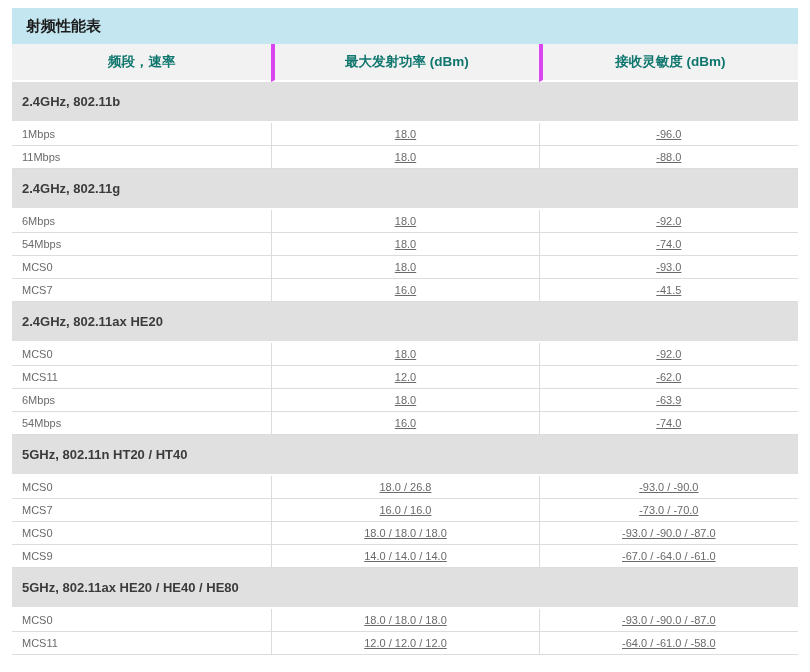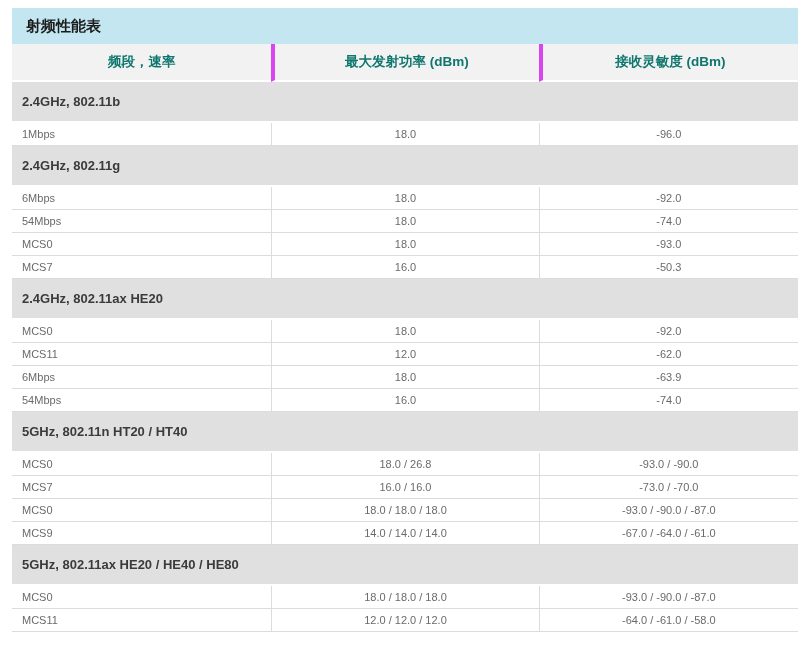--- a/index.html
+++ b/index.html
@@ -73,20 +73,21 @@
     vertical-align: middle;
     border-bottom: 1px solid #dcdcdc;
     padding: 0 10px;
     box-sizing: border-box;
   }
   table.spec tr.data-row td.val {
     text-align: center;
   }
   table.spec tr.data-row td + td {
     border-left: 1px solid #dcdcdc;
+    text-decoration: underline;
   }
 </style>
 </head>
 <body>
 
 <div class="page">
   <div class="spec-table-wrap">
     <div class="title-bar">射频性能表</div>
     <table class="spec">
       <colgroup>
@@ -103,20 +104,25 @@
       </thead>
       <tbody>
           <tr class="section-row">
             <td colspan="3">2.4GHz, 802.11b</td>
           </tr>
           <tr class="data-row">
             <td>1Mbps</td>
             <td class="val">18.0</td>
             <td class="val">-96.0</td>
           </tr>
+          <tr class="data-row">
+            <td>11Mbps</td>
+            <td class="val">18.0</td>
+            <td class="val">-88.0</td>
+          </tr>
           <tr class="section-row">
             <td colspan="3">2.4GHz, 802.11g</td>
           </tr>
           <tr class="data-row">
             <td>6Mbps</td>
             <td class="val">18.0</td>
             <td class="val">-92.0</td>
           </tr>
           <tr class="data-row">
             <td>54Mbps</td>
@@ -124,21 +130,21 @@
             <td class="val">-74.0</td>
           </tr>
           <tr class="data-row">
             <td>MCS0</td>
             <td class="val">18.0</td>
             <td class="val">-93.0</td>
           </tr>
           <tr class="data-row">
             <td>MCS7</td>
             <td class="val">16.0</td>
-            <td class="val">-50.3</td>
+            <td class="val">-41.5</td>
           </tr>
           <tr class="section-row">
             <td colspan="3">2.4GHz, 802.11ax HE20</td>
           </tr>
           <tr class="data-row">
             <td>MCS0</td>
             <td class="val">18.0</td>
             <td class="val">-92.0</td>
           </tr>
           <tr class="data-row">

